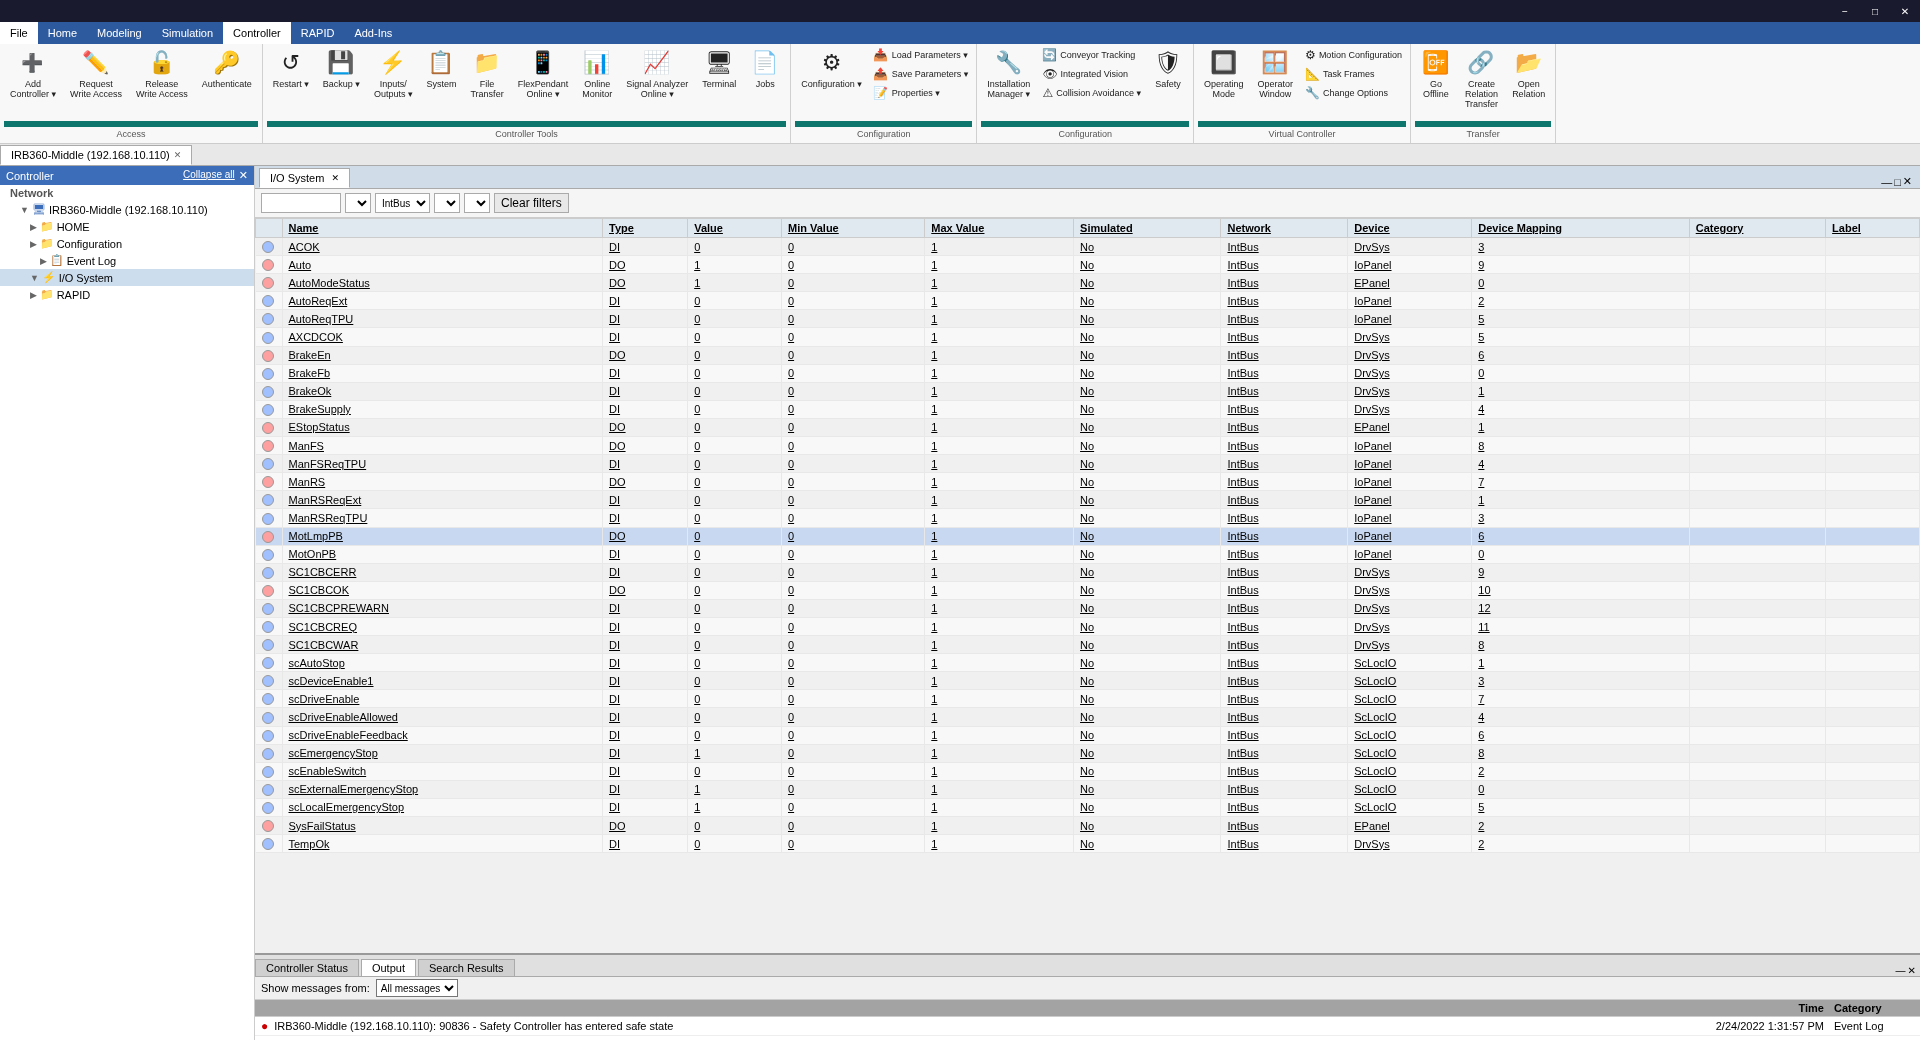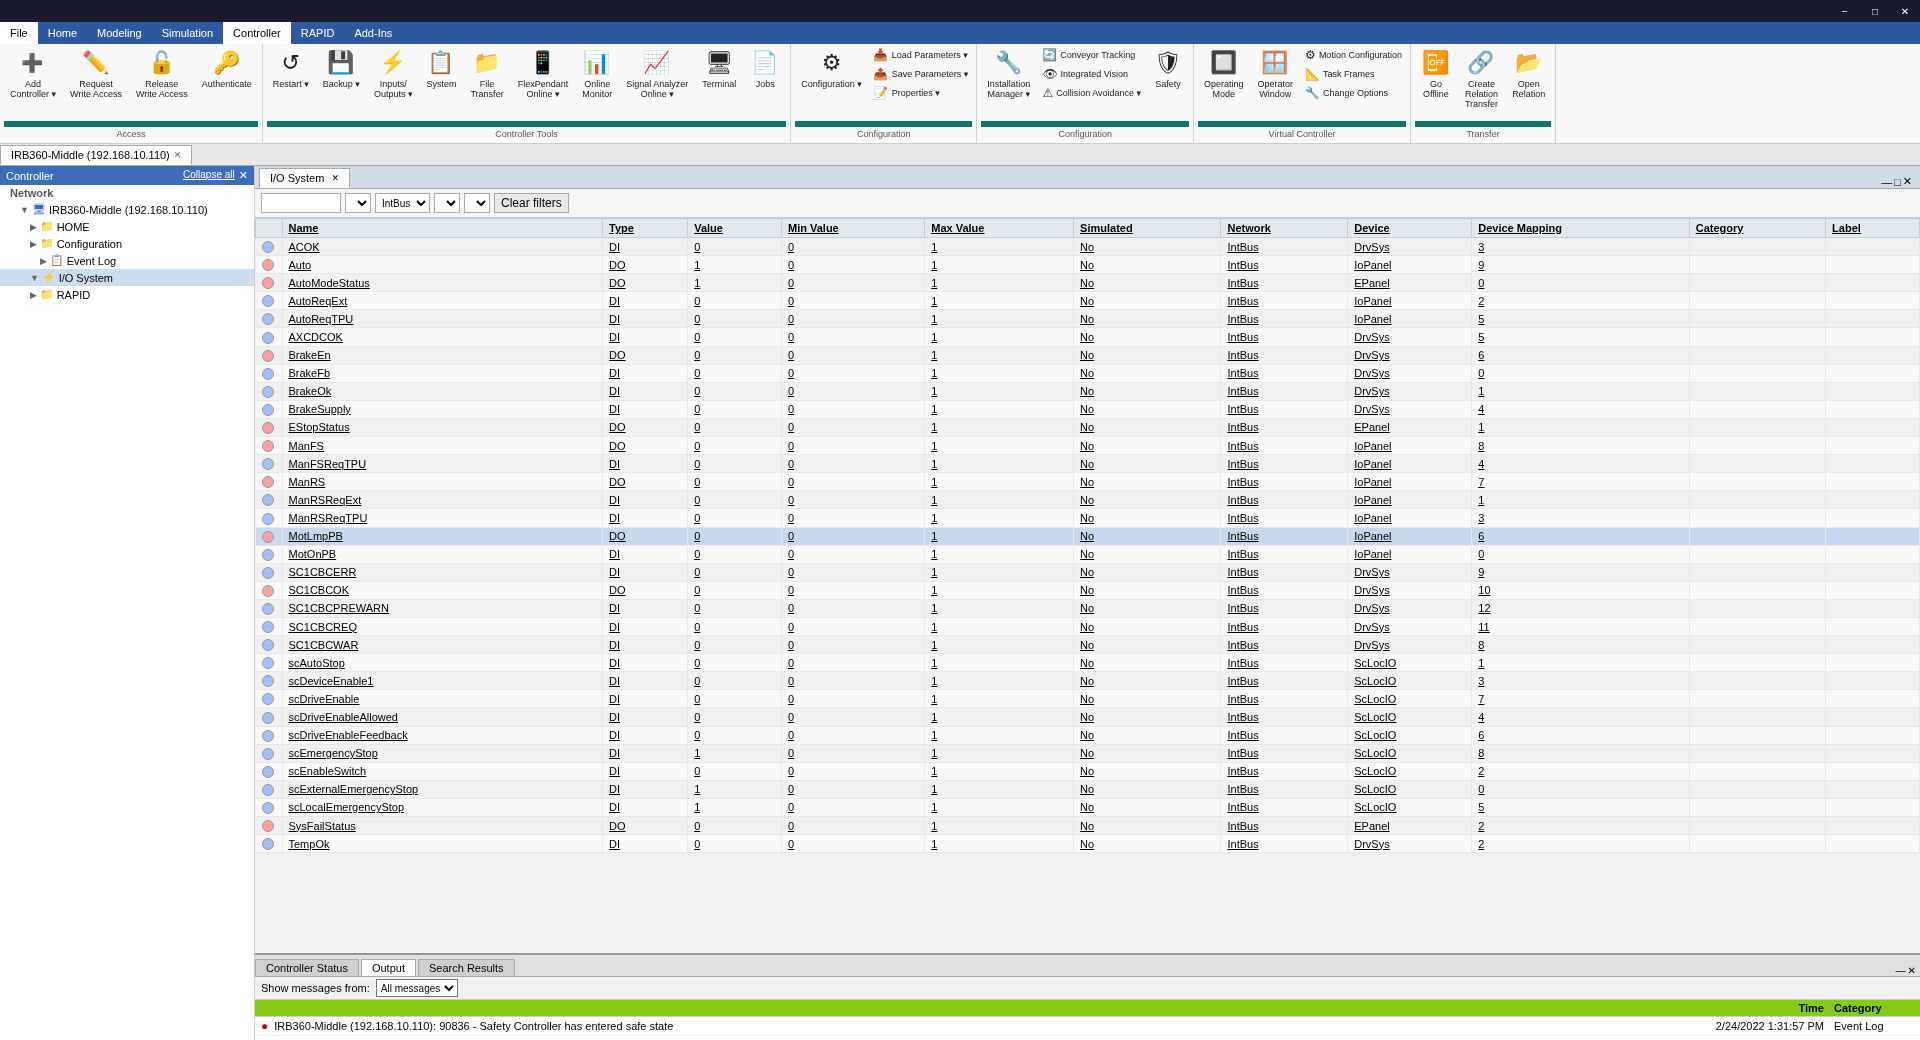--- a/index.html
+++ b/index.html
@@ -326,21 +326,21 @@
       padding: 2px 6px;
       border-bottom: 1px solid #eee;
       font-size: 11px;
     }
     .msg-row .err-icon { color: #c00; font-size: 12px; margin-right: 6px; }
     .msg-row .msg-text { flex: 1; }
     .msg-row .msg-time { width: 140px; text-align: right; padding-right: 10px; }
     .msg-row .msg-cat { width: 80px; }
     #bottom-header {
       display: flex;
-      background: #84cc16;
+      background: #a3a3a3;
       border-bottom: 1px solid #ccc;
       padding: 2px 6px;
       font-weight: bold;
       font-size: 11px;
     }
     #bottom-header .h-text { flex: 1; }
     #bottom-header .h-time { width: 140px; text-align: right; padding-right: 10px; }
     #bottom-header .h-cat { width: 80px; }
 
     select { background: #fff; }

